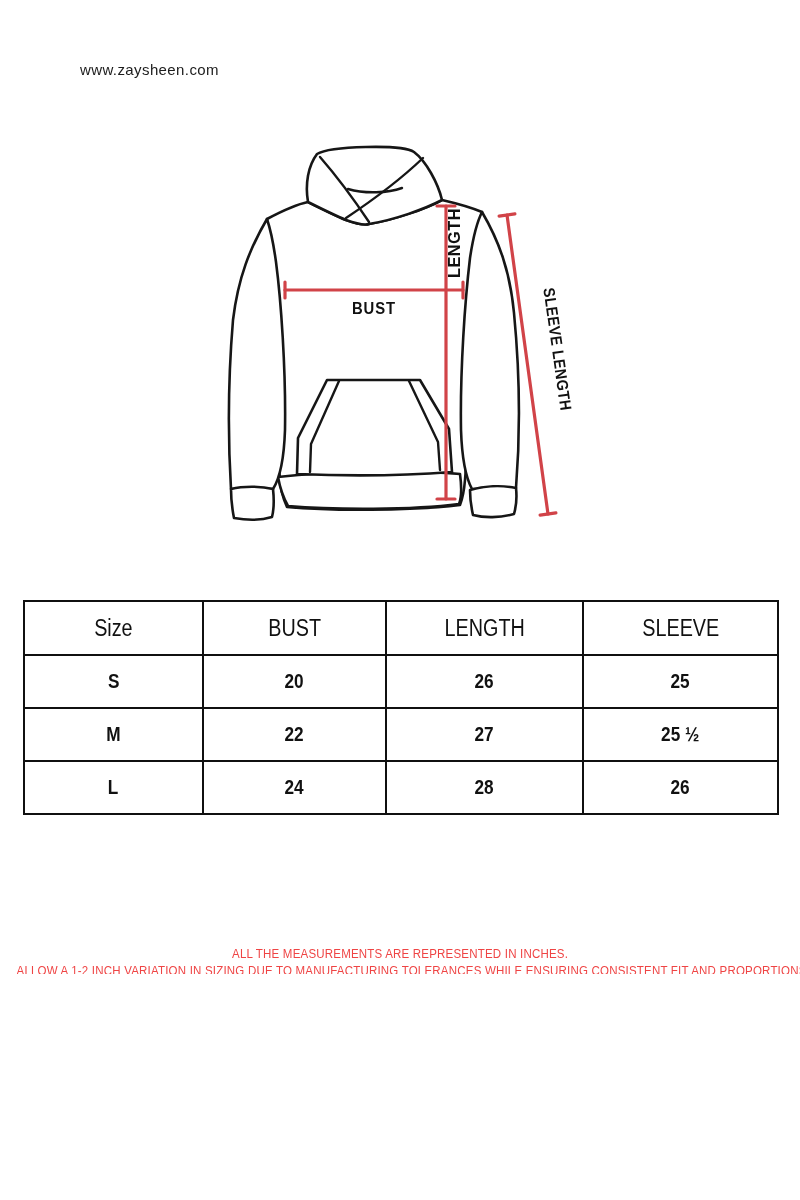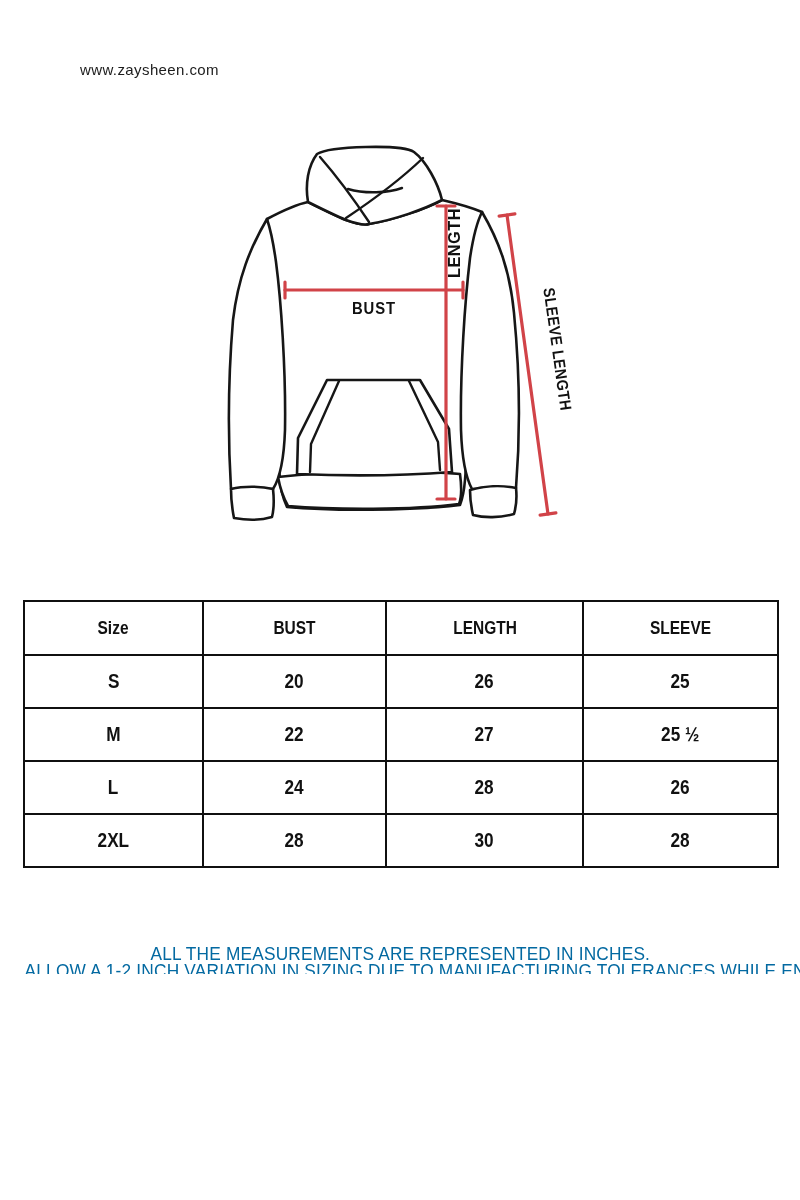--- a/index.html
+++ b/index.html
@@ -3,25 +3,25 @@
 <meta charset="utf-8">
 <style>
   html,body{margin:0;padding:0;background:#fff;}
   .page{position:relative;width:800px;height:974px;background:#ffffff;overflow:hidden;
         font-family:"Liberation Sans",sans-serif;color:#111;}
   .site-url{position:absolute;left:80px;top:61px;font-size:15px;letter-spacing:.4px;color:#1c1c1c;}
   .diagram{position:absolute;left:170px;top:120px;width:460px;height:420px;}
   .size-table{position:absolute;left:23px;top:600px;border-collapse:collapse;table-layout:fixed;}
   .size-table th,.size-table td{border:2.5px solid #101010;text-align:center;vertical-align:middle;
         padding:0;background:#fff;}
-  .size-table th{height:52px;font-size:18px;font-weight:bold;}
+  .size-table th{height:52px;font-size:23px;font-weight:normal;}
   .size-table td{height:51px;font-size:20px;font-weight:bold;}
   .cnd{display:inline-block;transform:scaleX(.86);transform-origin:center;white-space:nowrap;}
-  .notes{position:absolute;top:946px;left:0;width:800px;text-align:center;font-size:18px;
-        line-height:17px;letter-spacing:.2px;color:#0369a1;font-weight:500;}
+  .notes{position:absolute;top:946px;left:0;width:800px;text-align:center;font-size:12px;
+        line-height:17px;letter-spacing:.2px;color:#ef4444;font-weight:500;}
   .notes .line{white-space:nowrap;}
   .cnd2{display:inline-block;transform:scaleX(.96);transform-origin:center;}
   .outline{fill:#ffffff;stroke:#161616;stroke-width:2.6;stroke-linecap:round;stroke-linejoin:round;}
   .detail{fill:none;stroke:#161616;stroke-width:2.4;stroke-linecap:round;stroke-linejoin:round;}
   .measure{fill:none;stroke:#d14348;stroke-width:3.2;stroke-linecap:round;}
   .mlabel{fill:#111;font-family:"Liberation Sans",sans-serif;font-weight:bold;}
 </style>
 </head>
 <body>
 
@@ -136,26 +136,20 @@
         <td><span class="cnd">22</span></td>
         <td><span class="cnd">27</span></td>
         <td><span class="cnd">25 ½</span></td>
       </tr>
       <tr>
         <td><span class="cnd">L</span></td>
         <td><span class="cnd">24</span></td>
         <td><span class="cnd">28</span></td>
         <td><span class="cnd">26</span></td>
       </tr>
-      <tr>
-        <td><span class="cnd">2XL</span></td>
-        <td><span class="cnd">28</span></td>
-        <td><span class="cnd">30</span></td>
-        <td><span class="cnd">28</span></td>
-      </tr>
     </tbody>
   </table>
 
   <div class="notes">
     <div class="line"><span class="cnd2">ALL THE MEASUREMENTS ARE REPRESENTED IN INCHES.</span></div>
     <div class="line"><span class="cnd2">ALLOW A 1-2 INCH VARIATION IN SIZING DUE TO MANUFACTURING TOLERANCES WHILE ENSURING CONSISTENT FIT AND PROPORTIONS.</span></div>
   </div>
 
 </div>
 

